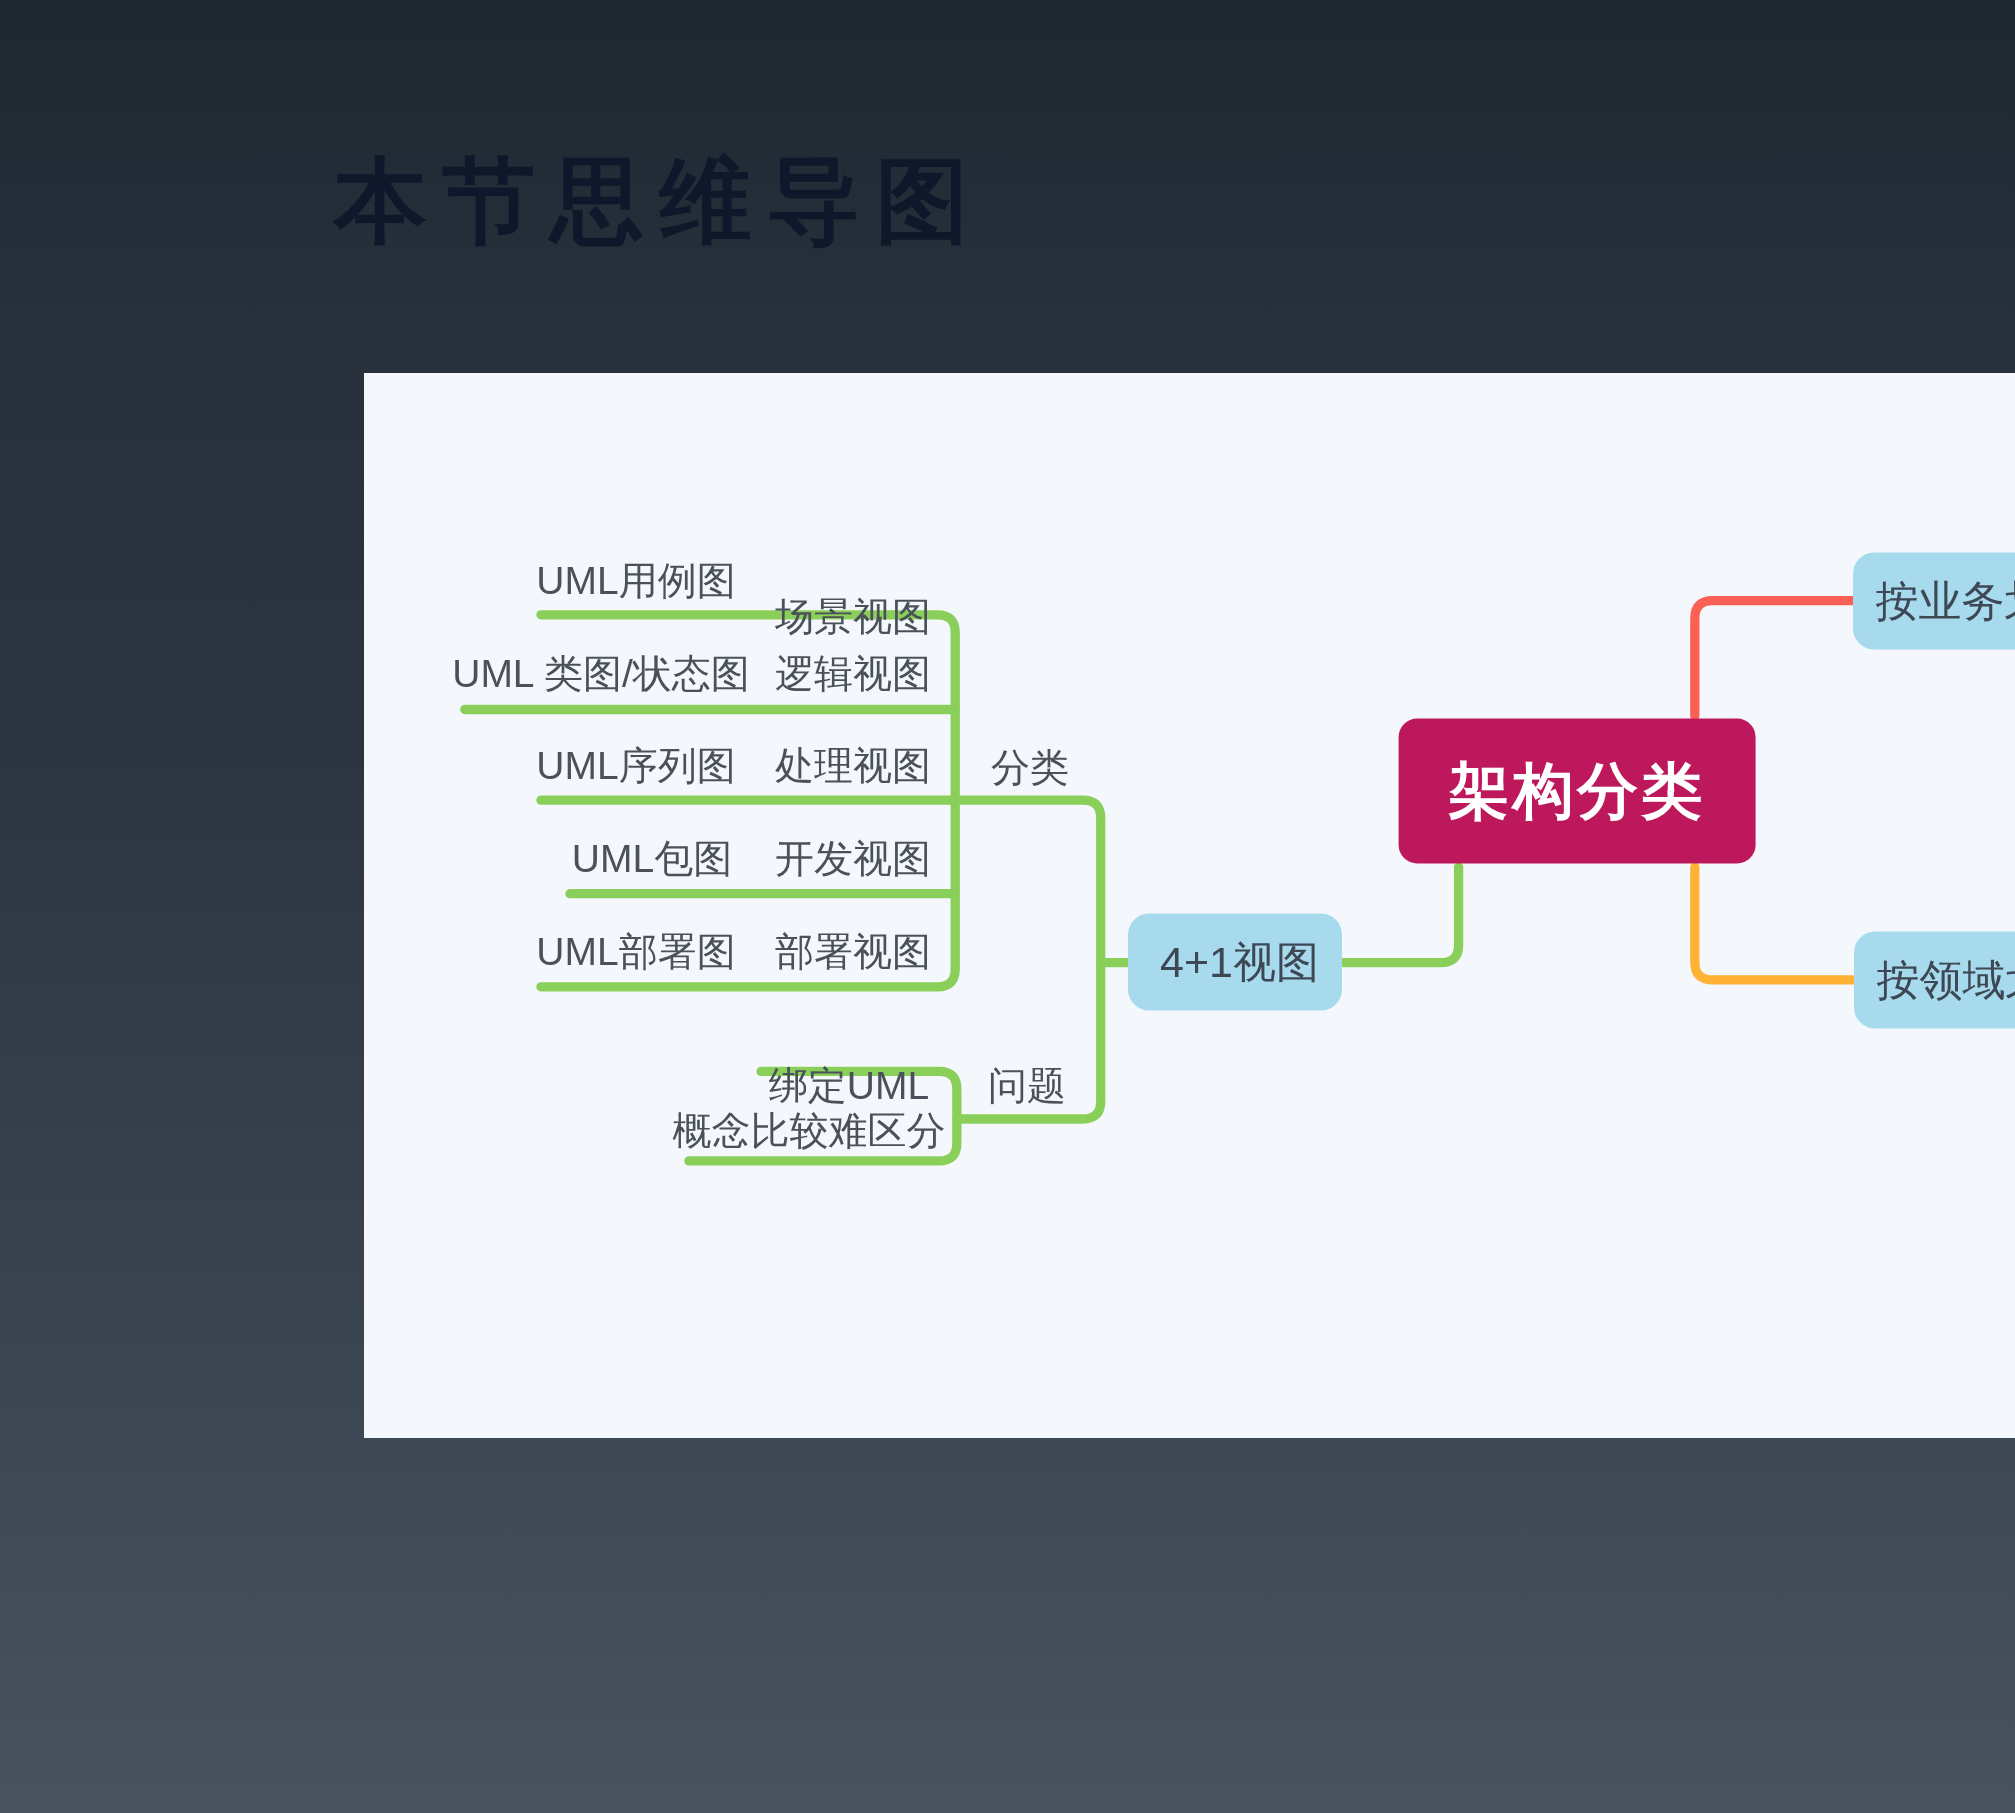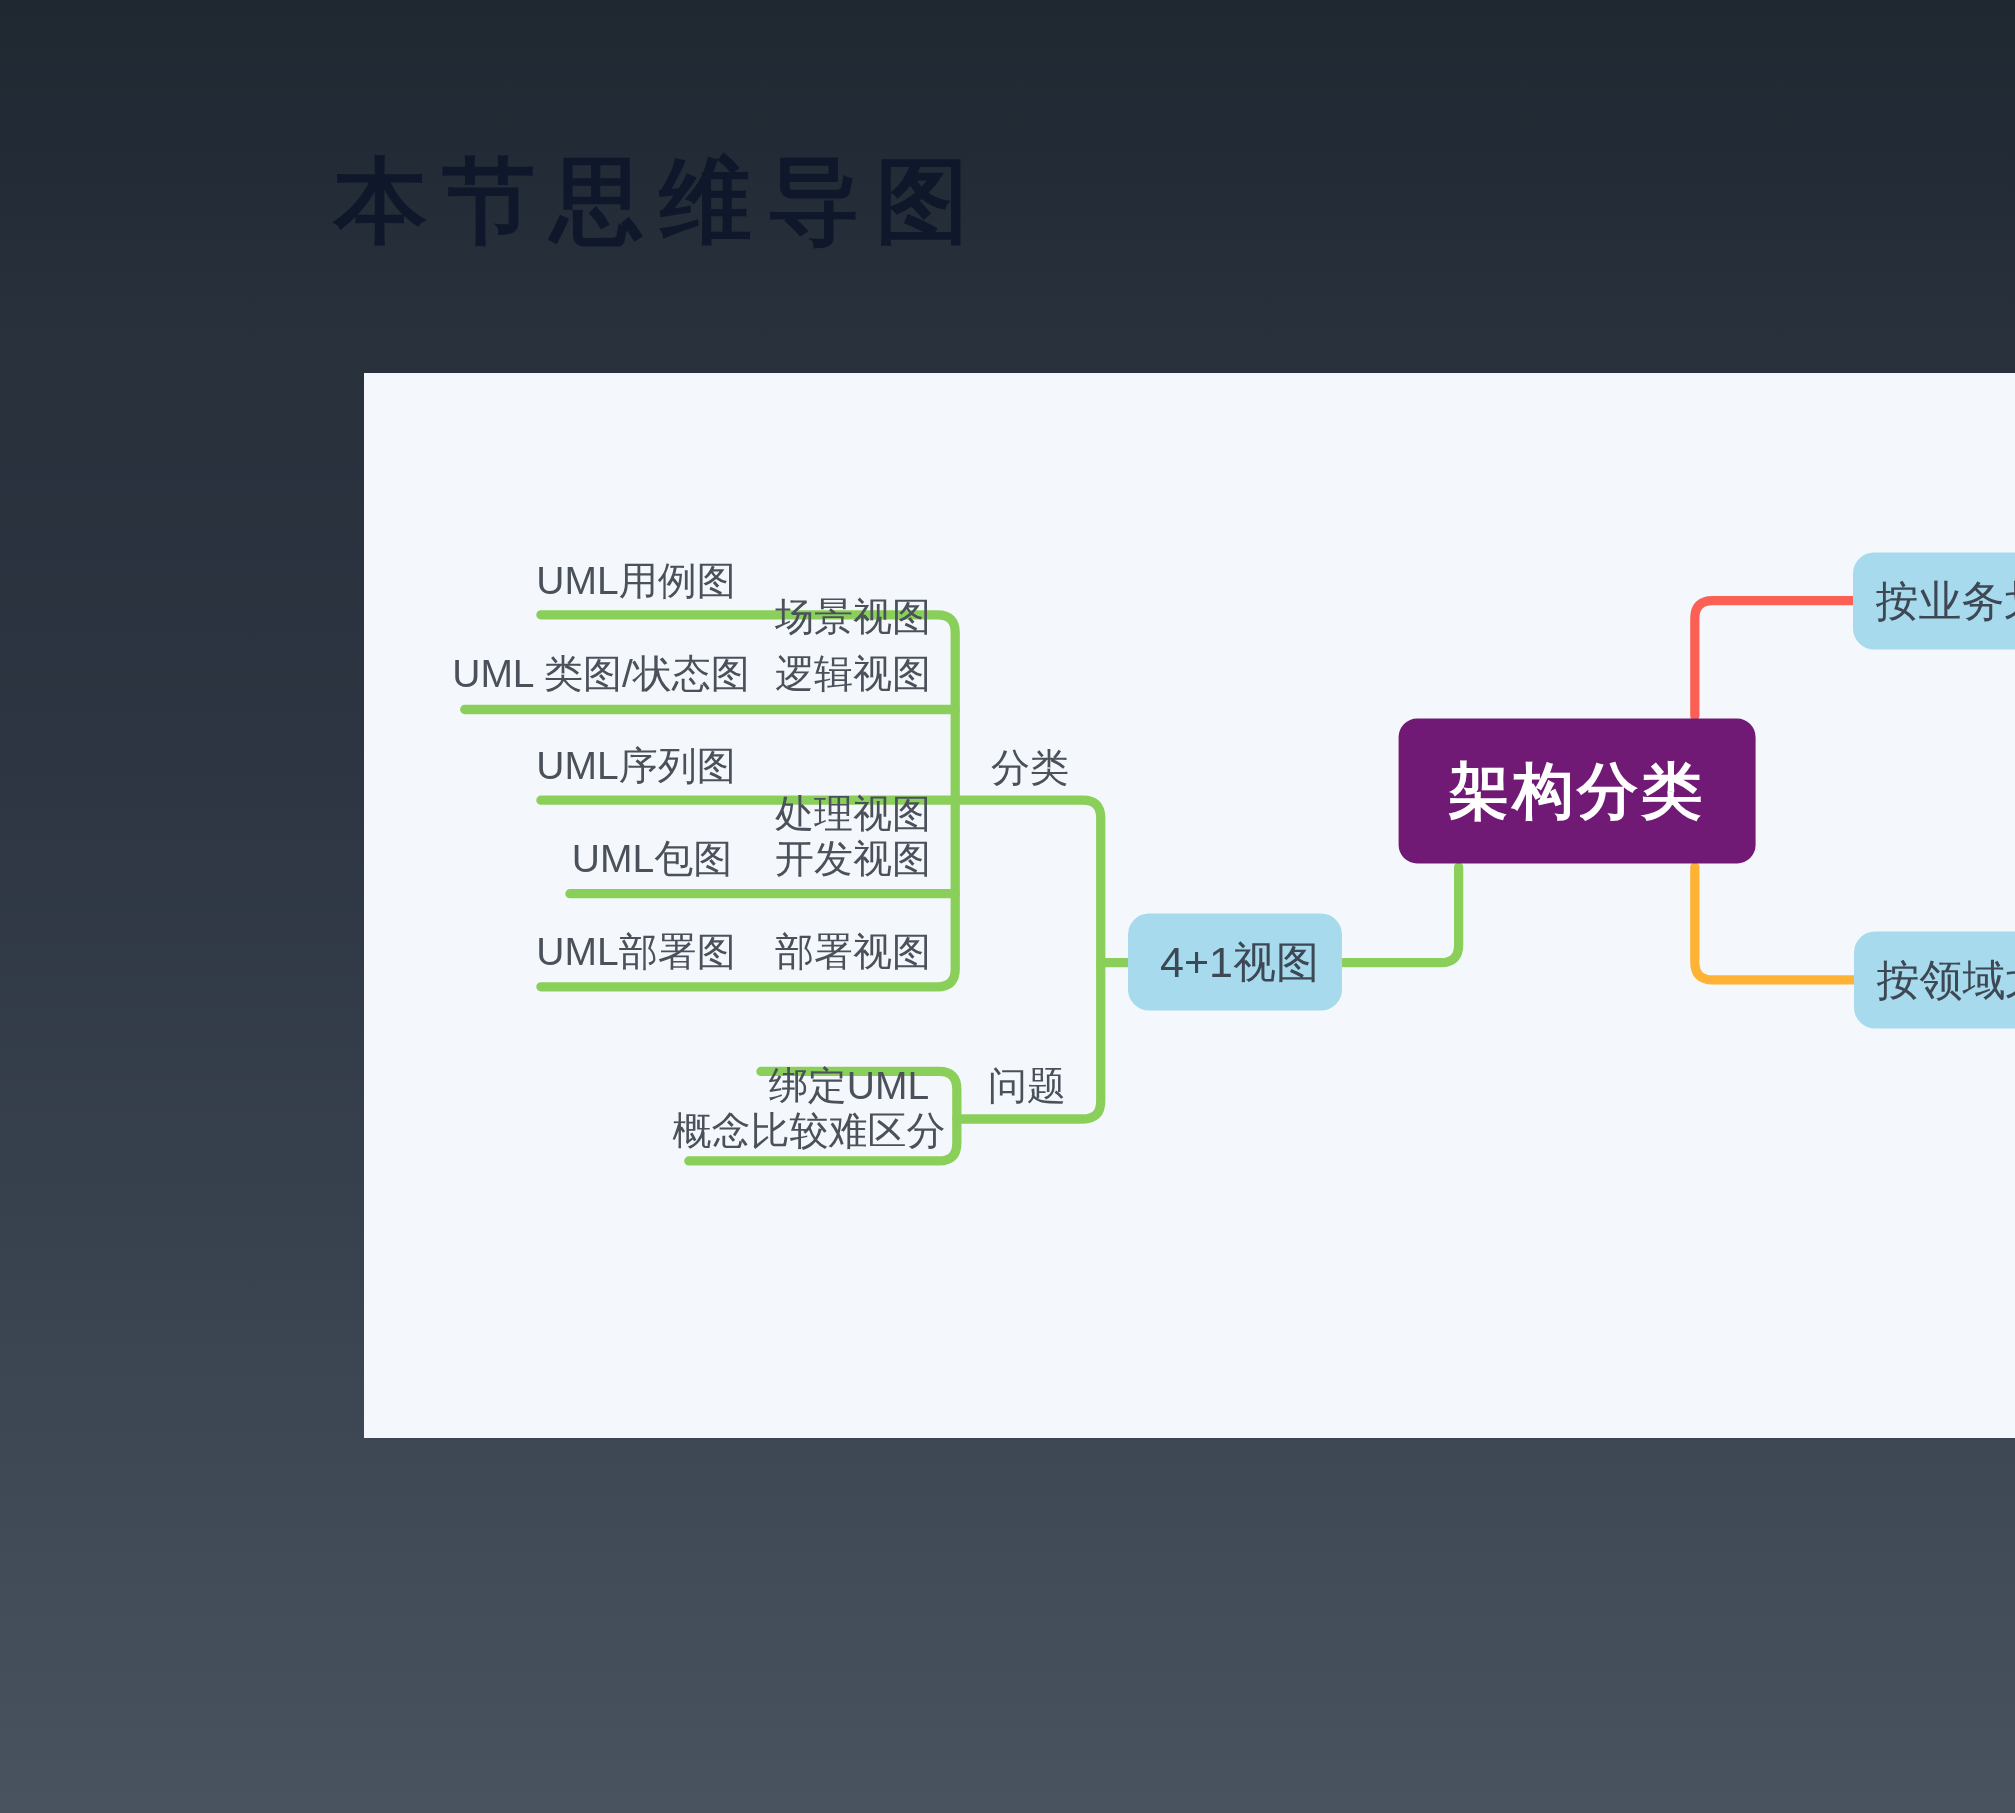--- a/index.html
+++ b/index.html
@@ -26,21 +26,21 @@
   .node{
     position:absolute;transform:translateY(-50%);
     white-space:nowrap;line-height:1;box-sizing:border-box;
   }
   .node.blue{
     background:#A6DAEC;color:#3E4855;
     font-size:43px;padding:27px 22.6px;border-radius:21px;
   }
   .node.root{
     transform:translate(-50%,-50%);
-    background:#701a75;color:#ffffff;
+    background:#be185d;color:#ffffff;
     font-size:61px;font-weight:bold;letter-spacing:3.2px;
     padding:42px 50px;border-radius:18.5px;
   }
 </style>
 </head>
 <body>
 
 <div class="abs slide-title">本节思维导图</div>
 
 <div class="abs panel"></div>
@@ -75,21 +75,21 @@
 <div class="node blue" style="left:1128px;top:962px;padding-left:32px;">4+1视图</div>
 <div class="lbl" style="left:1030px;top:767px;">分类</div>
 
 <div class="lbl" style="left:636px;top:580px;">UML用例图</div>
 <div class="lbl" style="left:853px;top:580px;margin-top:36px;">场景视图</div>
 
 <div class="lbl" style="left:601px;top:673px;">UML 类图/状态图</div>
 <div class="lbl" style="left:853px;top:673px;">逻辑视图</div>
 
 <div class="lbl" style="left:636px;top:765px;">UML序列图</div>
-<div class="lbl" style="left:853px;top:765px;margin-top:48px;">处理视图</div>
+<div class="lbl" style="left:853px;top:765px;">处理视图</div>
 
 <div class="lbl" style="left:652px;top:858px;">UML包图</div>
 <div class="lbl" style="left:853px;top:858px;">开发视图</div>
 
 <div class="lbl" style="left:636px;top:951px;">UML部署图</div>
 <div class="lbl" style="left:853px;top:951px;text-align:center;">部署视图</div>
 
 <div class="lbl" style="left:1027px;top:1085px;">问题</div>
 <div class="lbl" style="left:849px;top:1037px;margin-top:48px;">绑定UML</div>
 <div class="lbl" style="left:809px;top:1130px;">概念比较难区分</div>

